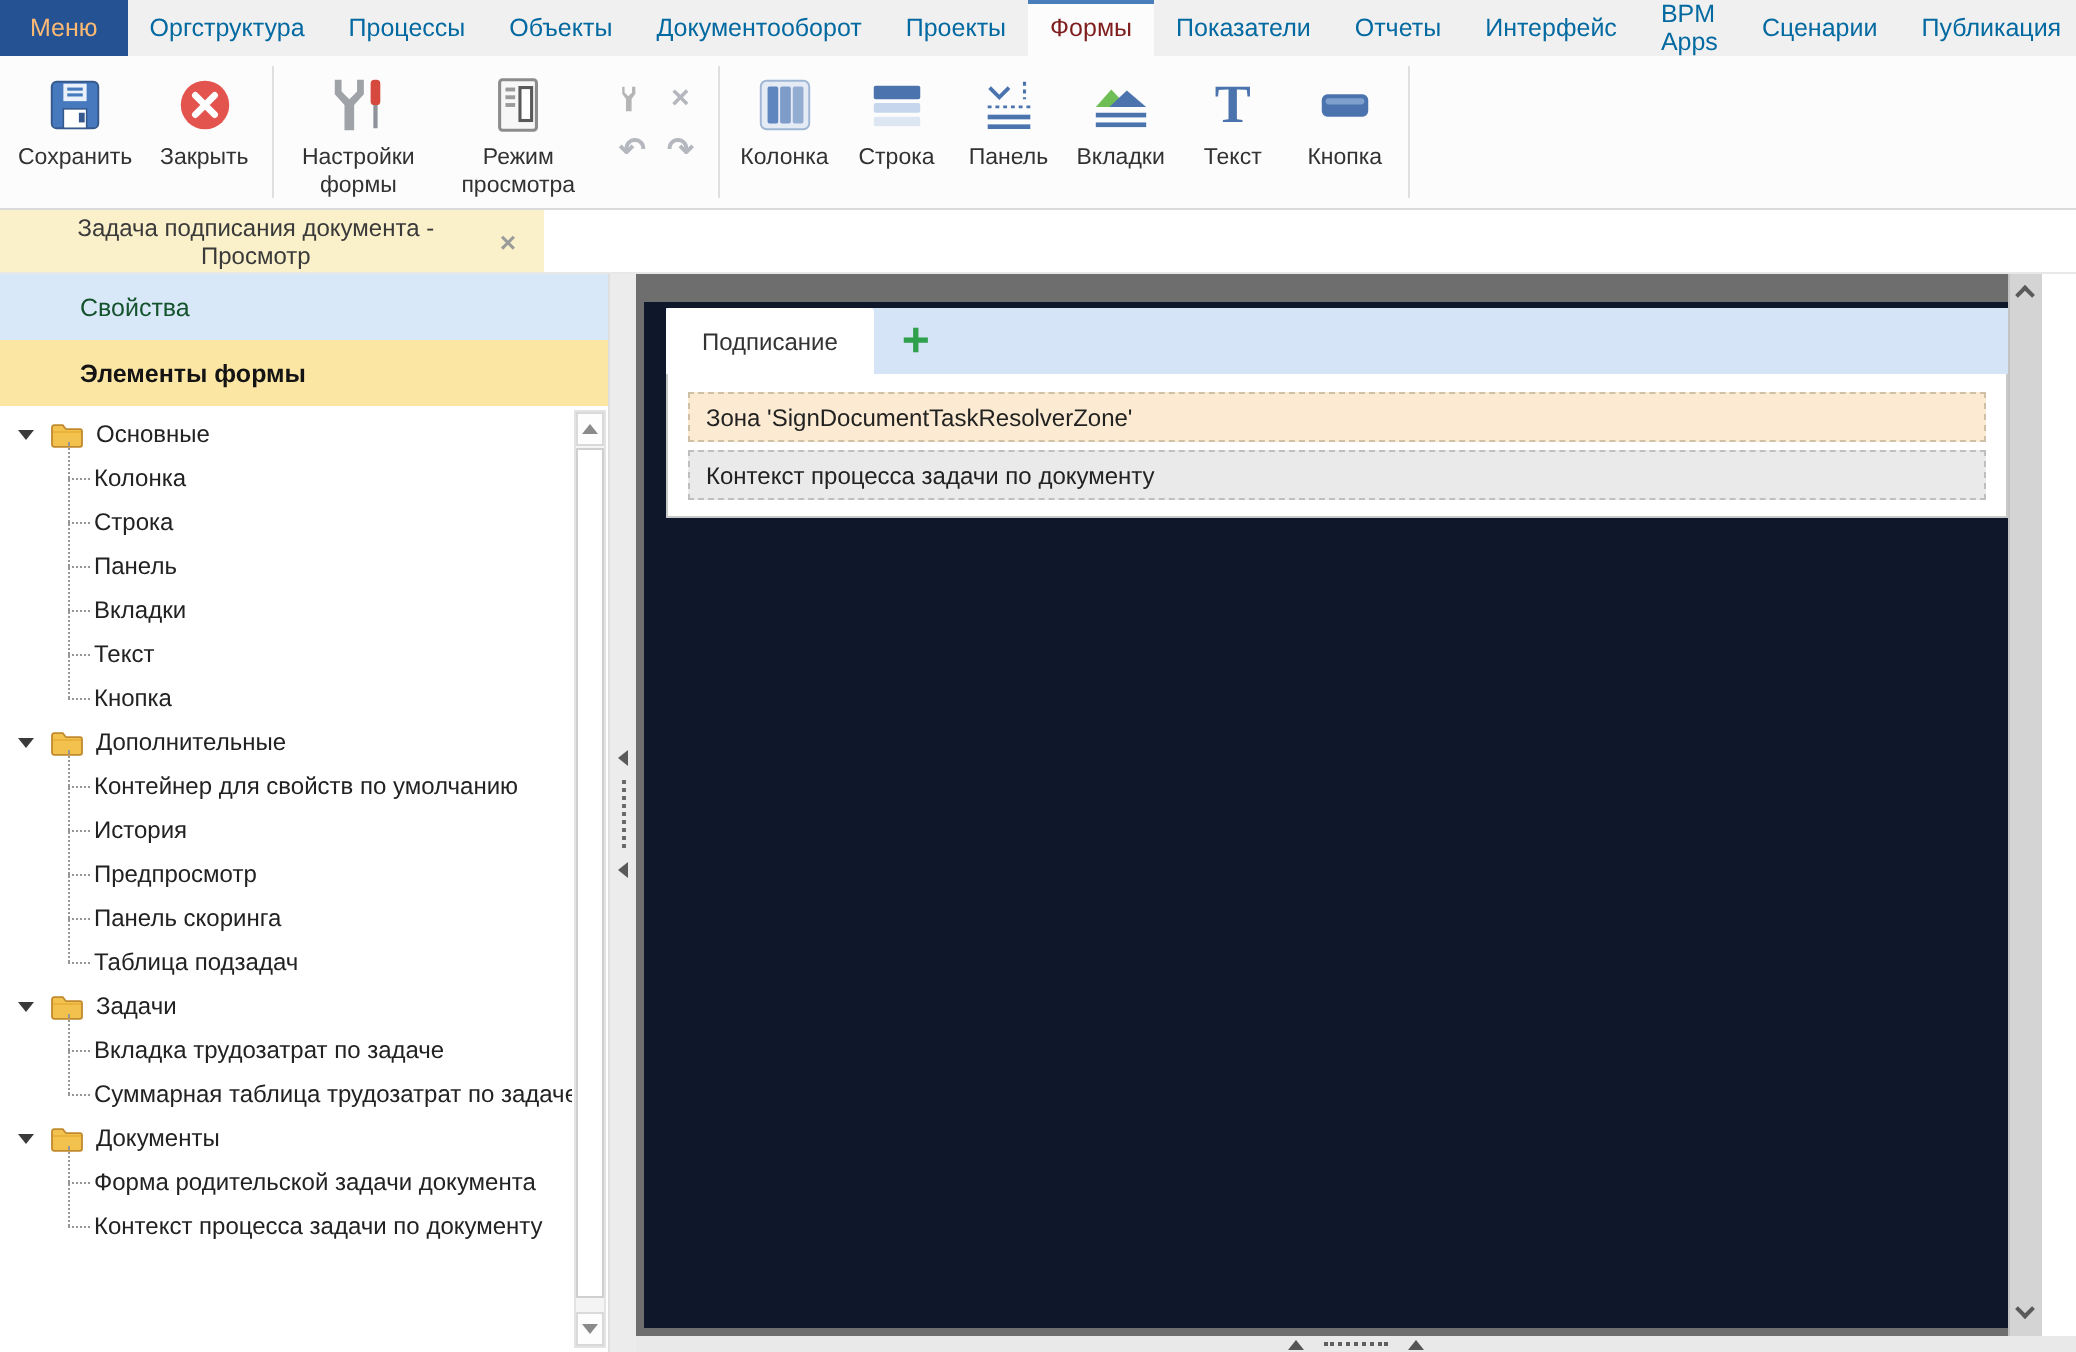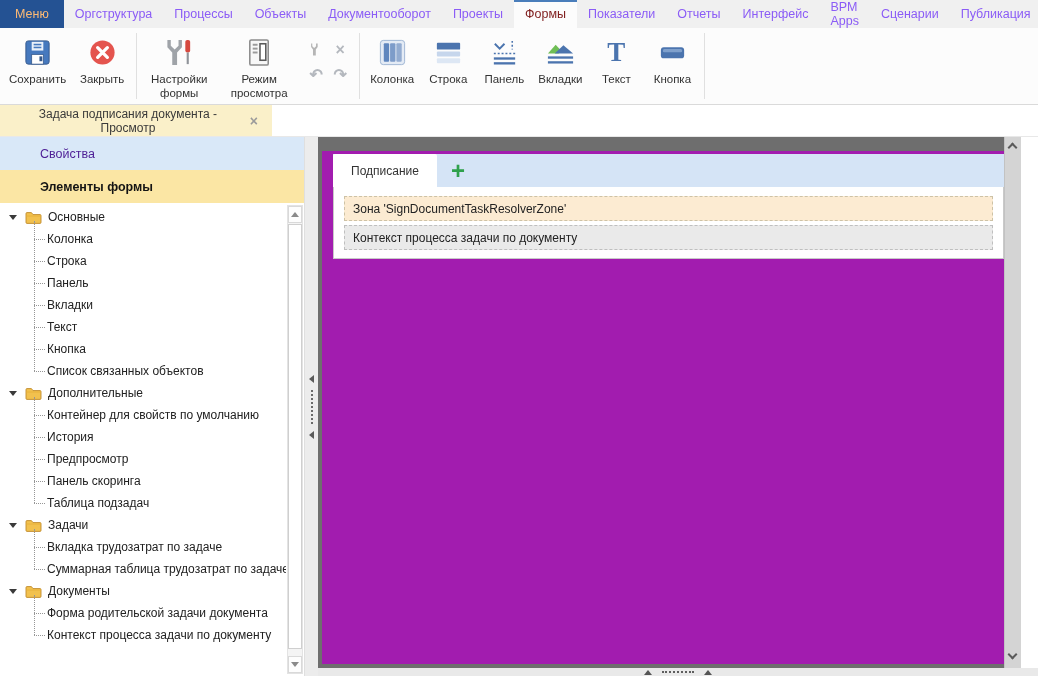--- a/index.html
+++ b/index.html
@@ -2,21 +2,21 @@
 <html><head>
 <meta charset="utf-8">
 <style>
   * { margin:0; padding:0; box-sizing:border-box; }
   body { font-family:"Liberation Sans", sans-serif; background:#fff; }
   .window { position:relative; width:1038px; height:676px; overflow:hidden; background:#fff; }
 
   
   .menubar { height:28px; display:flex; align-items:stretch; background:#F0F0F0; font-size:12.5px; }
   .menu-button { background:#245293; color:#fdba74; padding:0 15px; display:flex; align-items:center; cursor:default; }
-  .menu-item { padding:0 11px; display:flex; align-items:center; color:#8b5cf6; cursor:default; }
+  .menu-item { padding:0 11px; display:flex; align-items:center; color:#0369a1; cursor:default; }
   .menu-item.active { background:#FCFCFC; box-shadow:inset 0 2px 0 #4A7EBB; color:#7f1d1d; }
 
   
   .ribbon { height:77px; background:#FCFCFC; border-bottom:1px solid #DADADA; display:flex; align-items:stretch; padding:0 3px; }
   .rbtn { display:flex; flex-direction:column; align-items:center; padding:6px 6px 0; color:#323232; font-size:11.5px; text-align:center; line-height:1.25; cursor:default; }
   .rbtn .icn { height:37px; display:flex; align-items:center; justify-content:center; }
   .rbtn .lbl { margin-top:1px; }
   .rsep { width:1px; background:#E0E0E0; margin:5px 4px; }
   .small-group { display:grid; grid-template-columns:24px 24px; grid-auto-rows:25px; align-content:start; padding-top:9px; margin:0 3px; }
   .sbtn { display:flex; align-items:center; justify-content:center; color:#B4B8BE; font-size:16px; font-weight:bold; cursor:default; }
@@ -26,21 +26,21 @@
   
   .docstrip { height:32px; background:#FFFFFF; display:flex; border-bottom:1px solid #E8E8E8; }
   .doc-tab { width:272px; background:#FAF0C9; display:flex; align-items:center; padding:0 10px; font-size:12px; color:#3A3A3A;text-align:center; }
   .doc-close { margin-left:auto; color:#9B9B9B; font-size:14px; font-weight:bold; line-height:1; padding:0 4px; }
 
   
   .workspace { position:absolute; top:137px; left:0; right:0; bottom:0; background:#fff; }
 
   
   .sidebar { position:absolute; left:0; top:0; width:304px; height:100%; background:#fff; }
-  .side-header { height:33px; display:flex; align-items:center; padding-left:40px; font-size:12.5px; color:#4c1d95; cursor:default; }
+  .side-header { height:33px; display:flex; align-items:center; padding-left:40px; font-size:12.5px; color:#14532d; cursor:default; }
   .side-header.props { background:#D9E8F8; }
   .side-header.elements { background:#FBE6A4; font-weight:bold; color:#141414; }
   .tree { position:absolute; left:0; top:66px; right:18px; bottom:0; padding-top:3px; overflow:hidden; font-size:12px; color:#222; }
   .tf { display:flex; align-items:center; height:22px; cursor:default; }
   .twist { width:0; height:0; border-left:4px solid transparent; border-right:4px solid transparent; border-top:5px solid #3A3A3A; margin-left:9px; flex:none; }
   .tf .ticon { margin-left:8px; flex:none; display:flex; }
   .tf .tlabel { margin-left:6px; white-space:nowrap; }
   .tchildren { position:relative; }
   .tchildren::before { content:""; position:absolute; left:34px; top:-7px; bottom:11px; border-left:1px dotted #969696; }
   .tc { height:22px; display:flex; align-items:center; padding-left:47px; position:relative; cursor:default; white-space:nowrap; }
@@ -55,21 +55,21 @@
   .tri-down-sm { width:0; height:0; border-left:4px solid transparent; border-right:4px solid transparent; border-top:5px solid #8A8A8A; }
   .ts-thumb { position:absolute; left:0; right:0; top:18px; bottom:24px; background:#FFFFFF; border:1px solid #CFCFCF; }
 
   
   .vsplit { position:absolute; left:304px; top:0; width:14px; height:100%; background:#ECECEC; border-left:1px solid #DFDFDF; display:flex; flex-direction:column; align-items:center; justify-content:center; gap:7px; }
   .tri-left { width:0; height:0; border-top:4px solid transparent; border-bottom:4px solid transparent; border-right:5px solid #5A5A5A; }
   .vdots { height:34px; border-left:2px dotted #6A6A6A; }
 
   
   .main-frame { position:absolute; left:318px; top:0; width:703px; height:531px; background:#6E6E6E; }
-  .canvas { position:absolute; left:4px; top:14px; right:15px; bottom:4px; background:#a21caf; }
+  .canvas { position:absolute; left:4px; top:14px; right:15px; bottom:4px; background:#0f172a; }
   .form-panel { position:absolute; left:11px; top:3px; right:2px; }
   .panel-tabs { height:33px; background:#D5E4F6; display:flex; align-items:stretch; }
   .ptab { background:#FFFFFF; padding:0 18px; display:flex; align-items:center; font-size:12px; color:#333; border-radius:2px 2px 0 0; cursor:default; }
   .padd { width:42px; display:flex; align-items:center; justify-content:center; color:#2FA14C; font-size:24px; font-weight:bold; line-height:1; cursor:default; }
   .panel-body { background:#FFFFFF; border:1px solid #C9C9C9; border-top:none; padding:9px 10px 8px; }
   .crow { height:25px; display:flex; align-items:center; padding:0 8px; font-size:12px; color:#222; border:1px dashed #BFBFBF; cursor:default; }
   .crow.zone { background:#FCEBD2; border-color:#CDC2A6; margin-bottom:4px; }
   .crow.context { background:#EAEAEA; border-color:#BFBFBF; }
 
   
@@ -261,23 +261,20 @@
             </div>
           <div class="tc">
               <span>Вкладки</span>
             </div>
           <div class="tc">
               <span>Текст</span>
             </div>
           <div class="tc">
               <span>Кнопка</span>
             </div>
-          <div class="tc">
-              <span>Список связанных объектов</span>
-            </div>
         </div>
 
         <div class="tf">
           <span class="twist"></span>
           <span class="ticon">
             <svg width="17" height="13" viewBox="0 0 17 13">
                 <path d="M1 2.6 a1 1 0 0 1 1-1 h4.4 l1.6 2 H15 a1 1 0 0 1 1 1 v6.8 a1 1 0 0 1-1 1 H2 a1 1 0 0 1-1-1 z" fill="#F2C14E" stroke="#C08A2D" stroke-width="0.9"></path>
                 <path d="M1.5 5 h14" stroke="#E8B23B" stroke-width="1"></path>
               </svg>
           </span>

